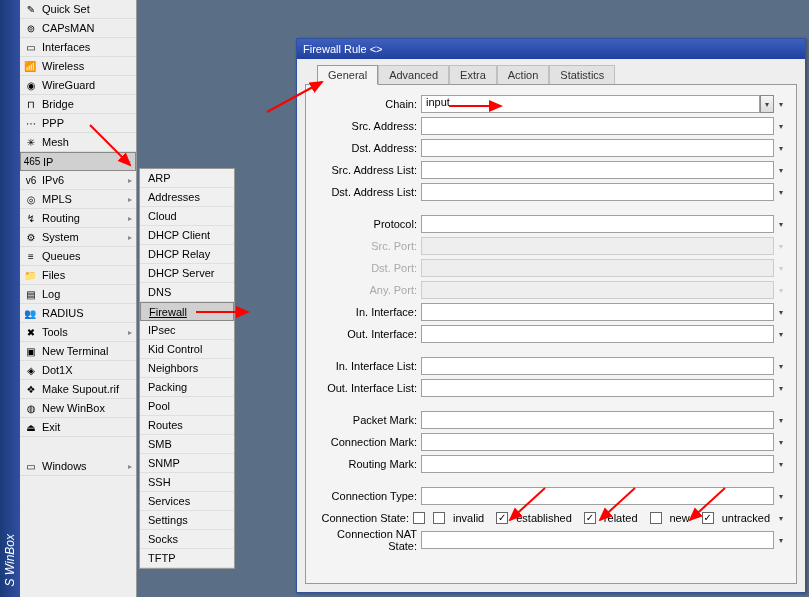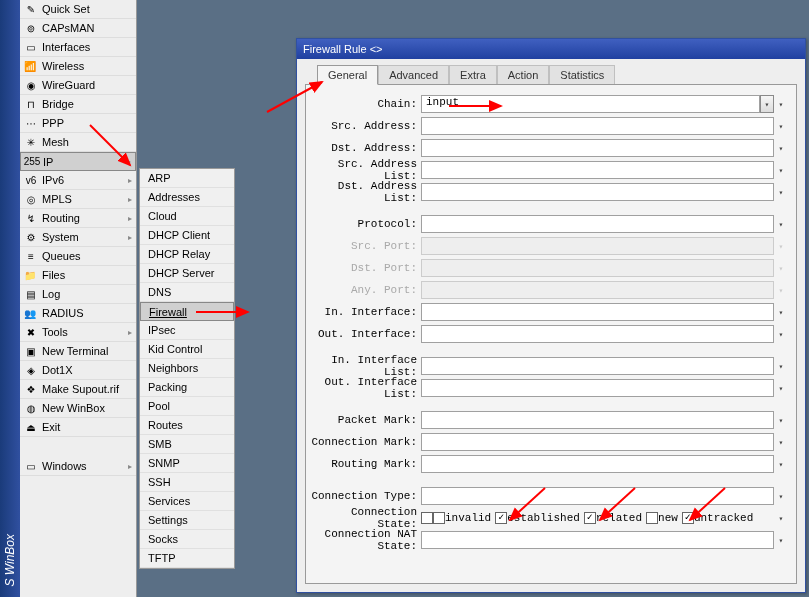--- a/index.html
+++ b/index.html
@@ -115,21 +115,20 @@
   }
   .panel {
     flex: 1;
     margin: 0 8px 8px 8px;
     background: #f4f4f4;
     border: 1px solid #999;
     position: relative;
     padding: 8px 8px 8px 0;
     overflow: hidden;
     margin-top: -1px;
-    font-family: Liberation Mono, monospace;
   }
   .row {
     display: flex;
     align-items: center;
     height: 22px;
   }
   .gap { height: 10px; }
   .row .lbl {
     width: 115px;
     text-align: right;
@@ -160,21 +159,21 @@
     display:flex; align-items:center; justify-content:center;
     font-size:8px;
     color:#444;
   }
   .row .drop.empty { border:0; background:transparent; color:#444;}
   
   .chks {
     flex:1;
     display:flex;
     align-items:center;
-    gap:0;
+    gap:8px;
   }
   .chkbox {
     width: 12px; height:12px; border:1px solid #666; background:#fff;
     display:inline-flex; align-items:center; justify-content:center;
     font-size:10px;
     color:#000;
     line-height:10px;
   }
   .chklabel { padding-right: 4px; }
   
@@ -214,21 +213,21 @@
     </div>
     <div class="item">
       <span class="icon">⋯</span>
       <span class="label">PPP</span>
     </div>
     <div class="item">
       <span class="icon">✳</span>
       <span class="label">Mesh</span>
     </div>
     <div class="item selected">
-      <span class="icon">255</span>
+      <span class="icon">465</span>
       <span class="label">IP</span>
       <span class="arrow">▸</span>
     </div>
     <div class="item">
       <span class="icon">v6</span>
       <span class="label">IPv6</span>
       <span class="arrow">▸</span>
     </div>
     <div class="item">
       <span class="icon">◎</span>

